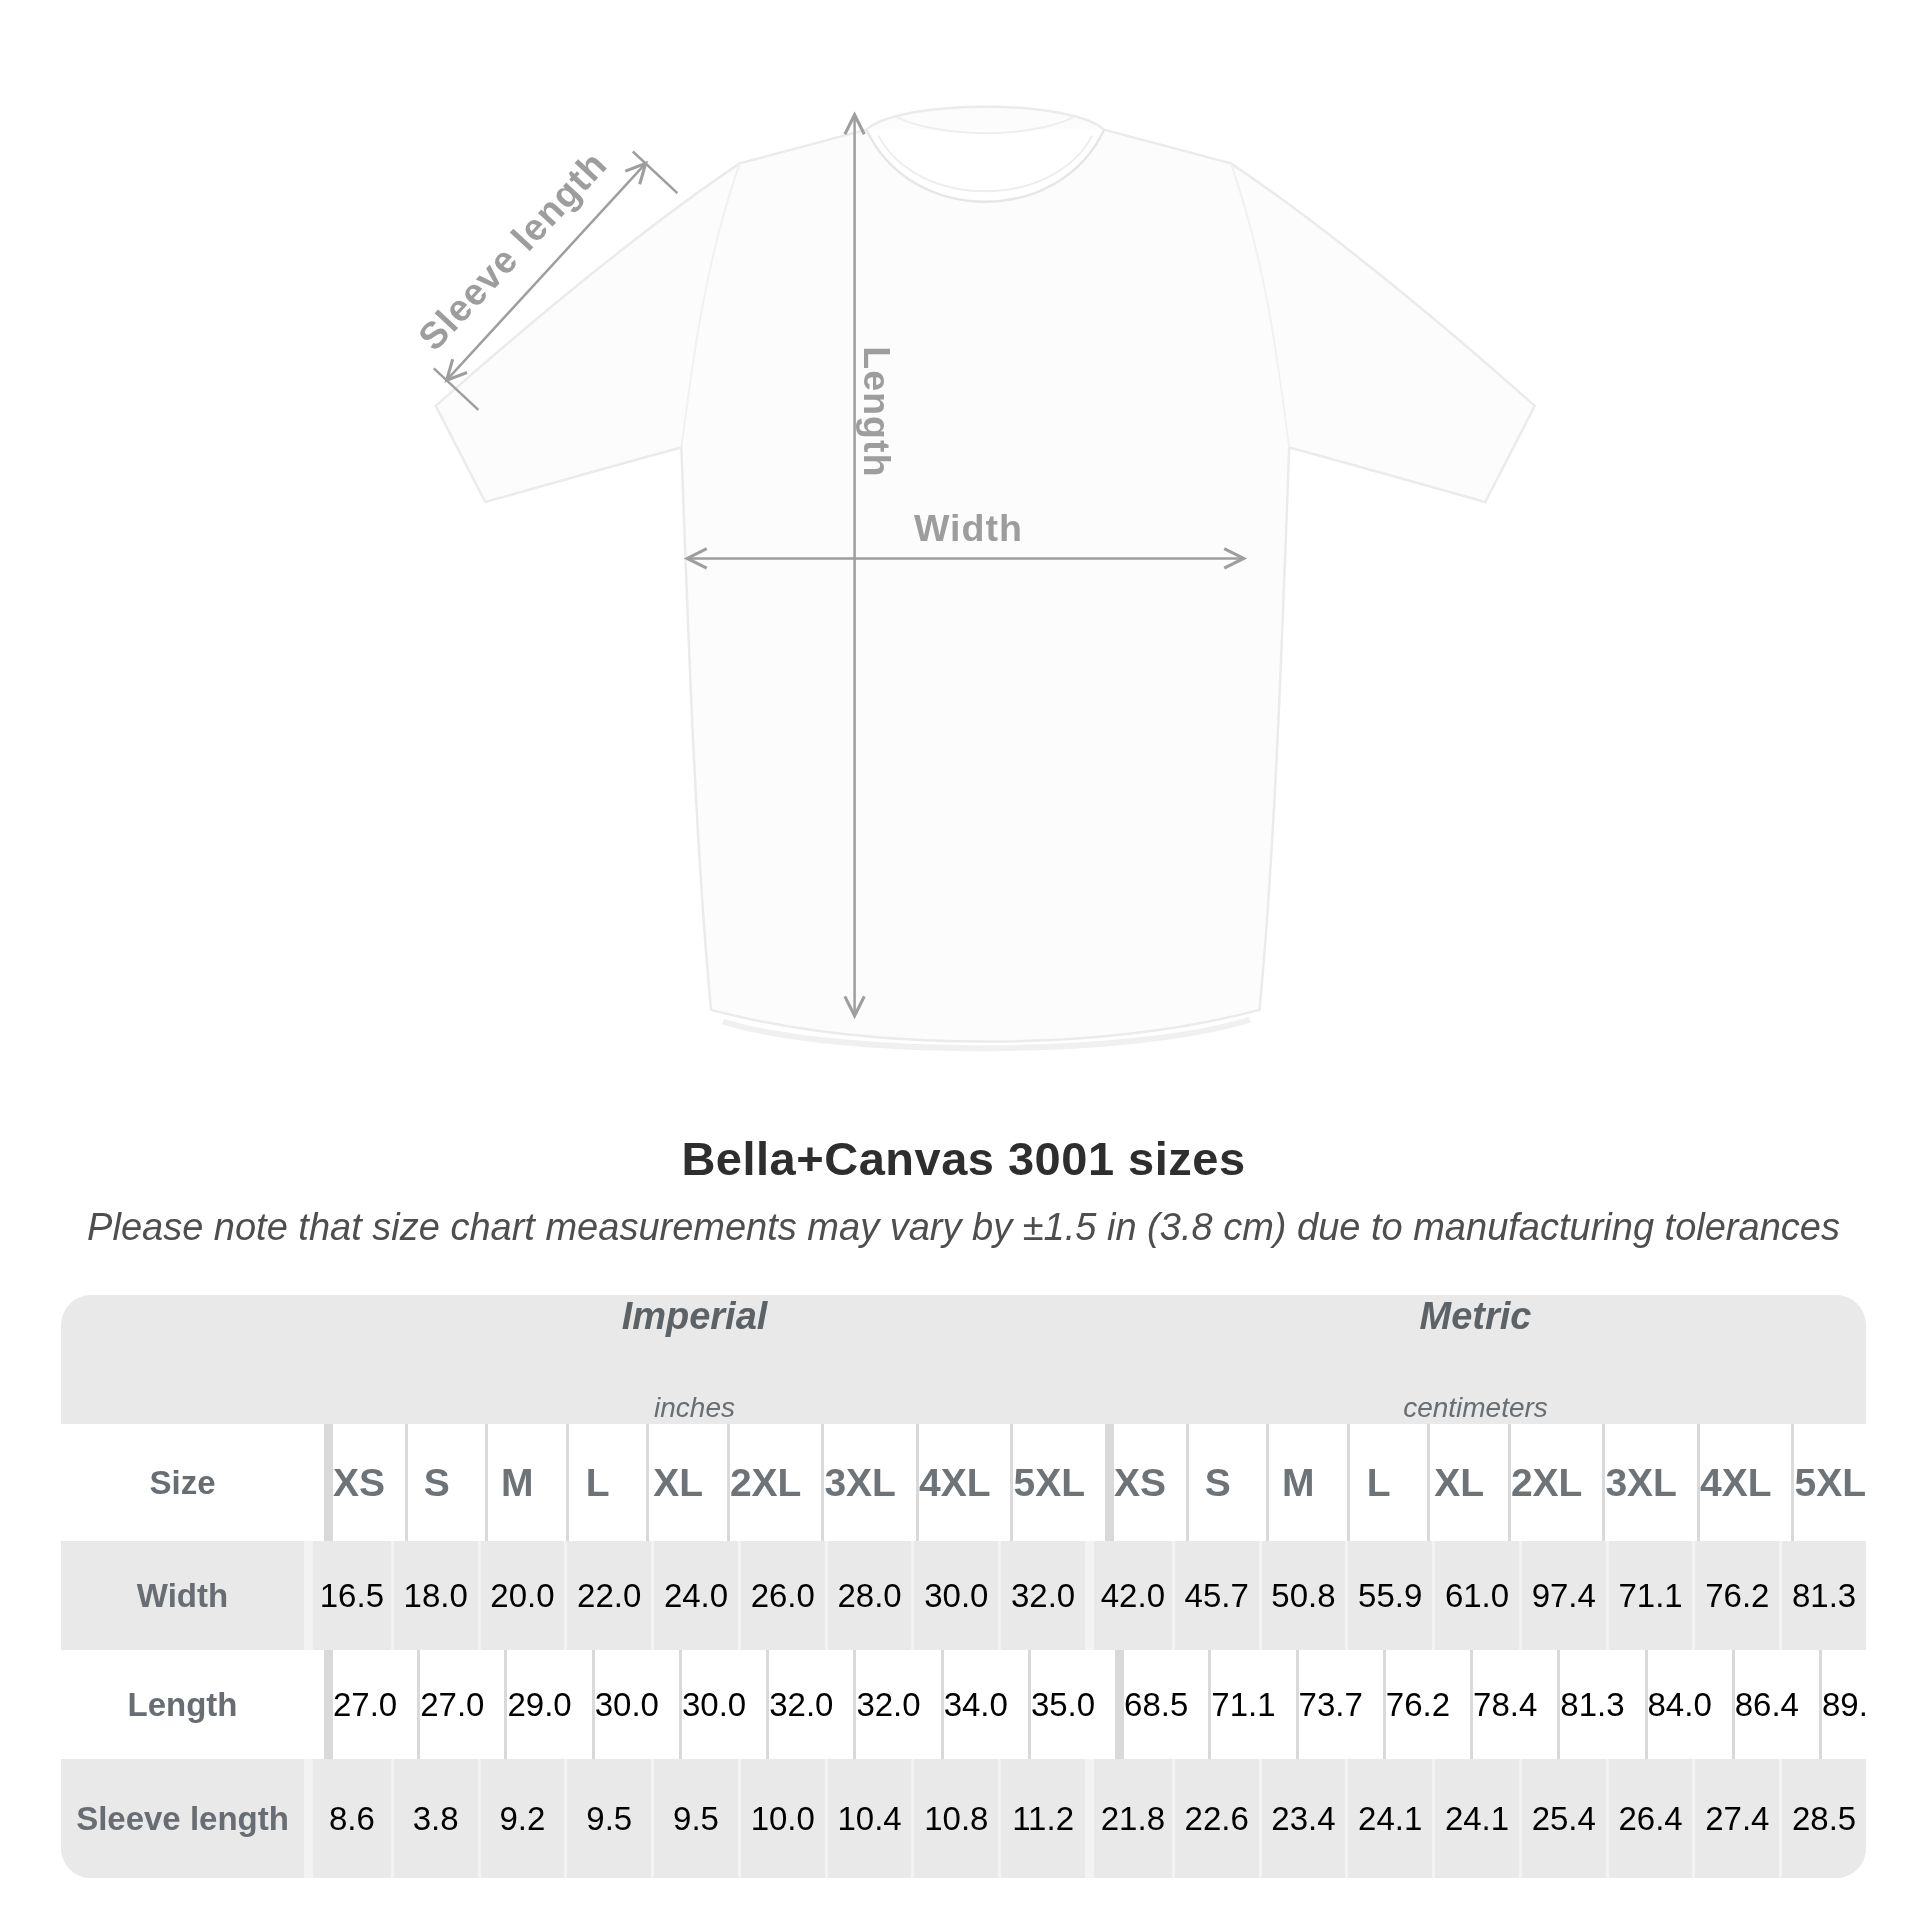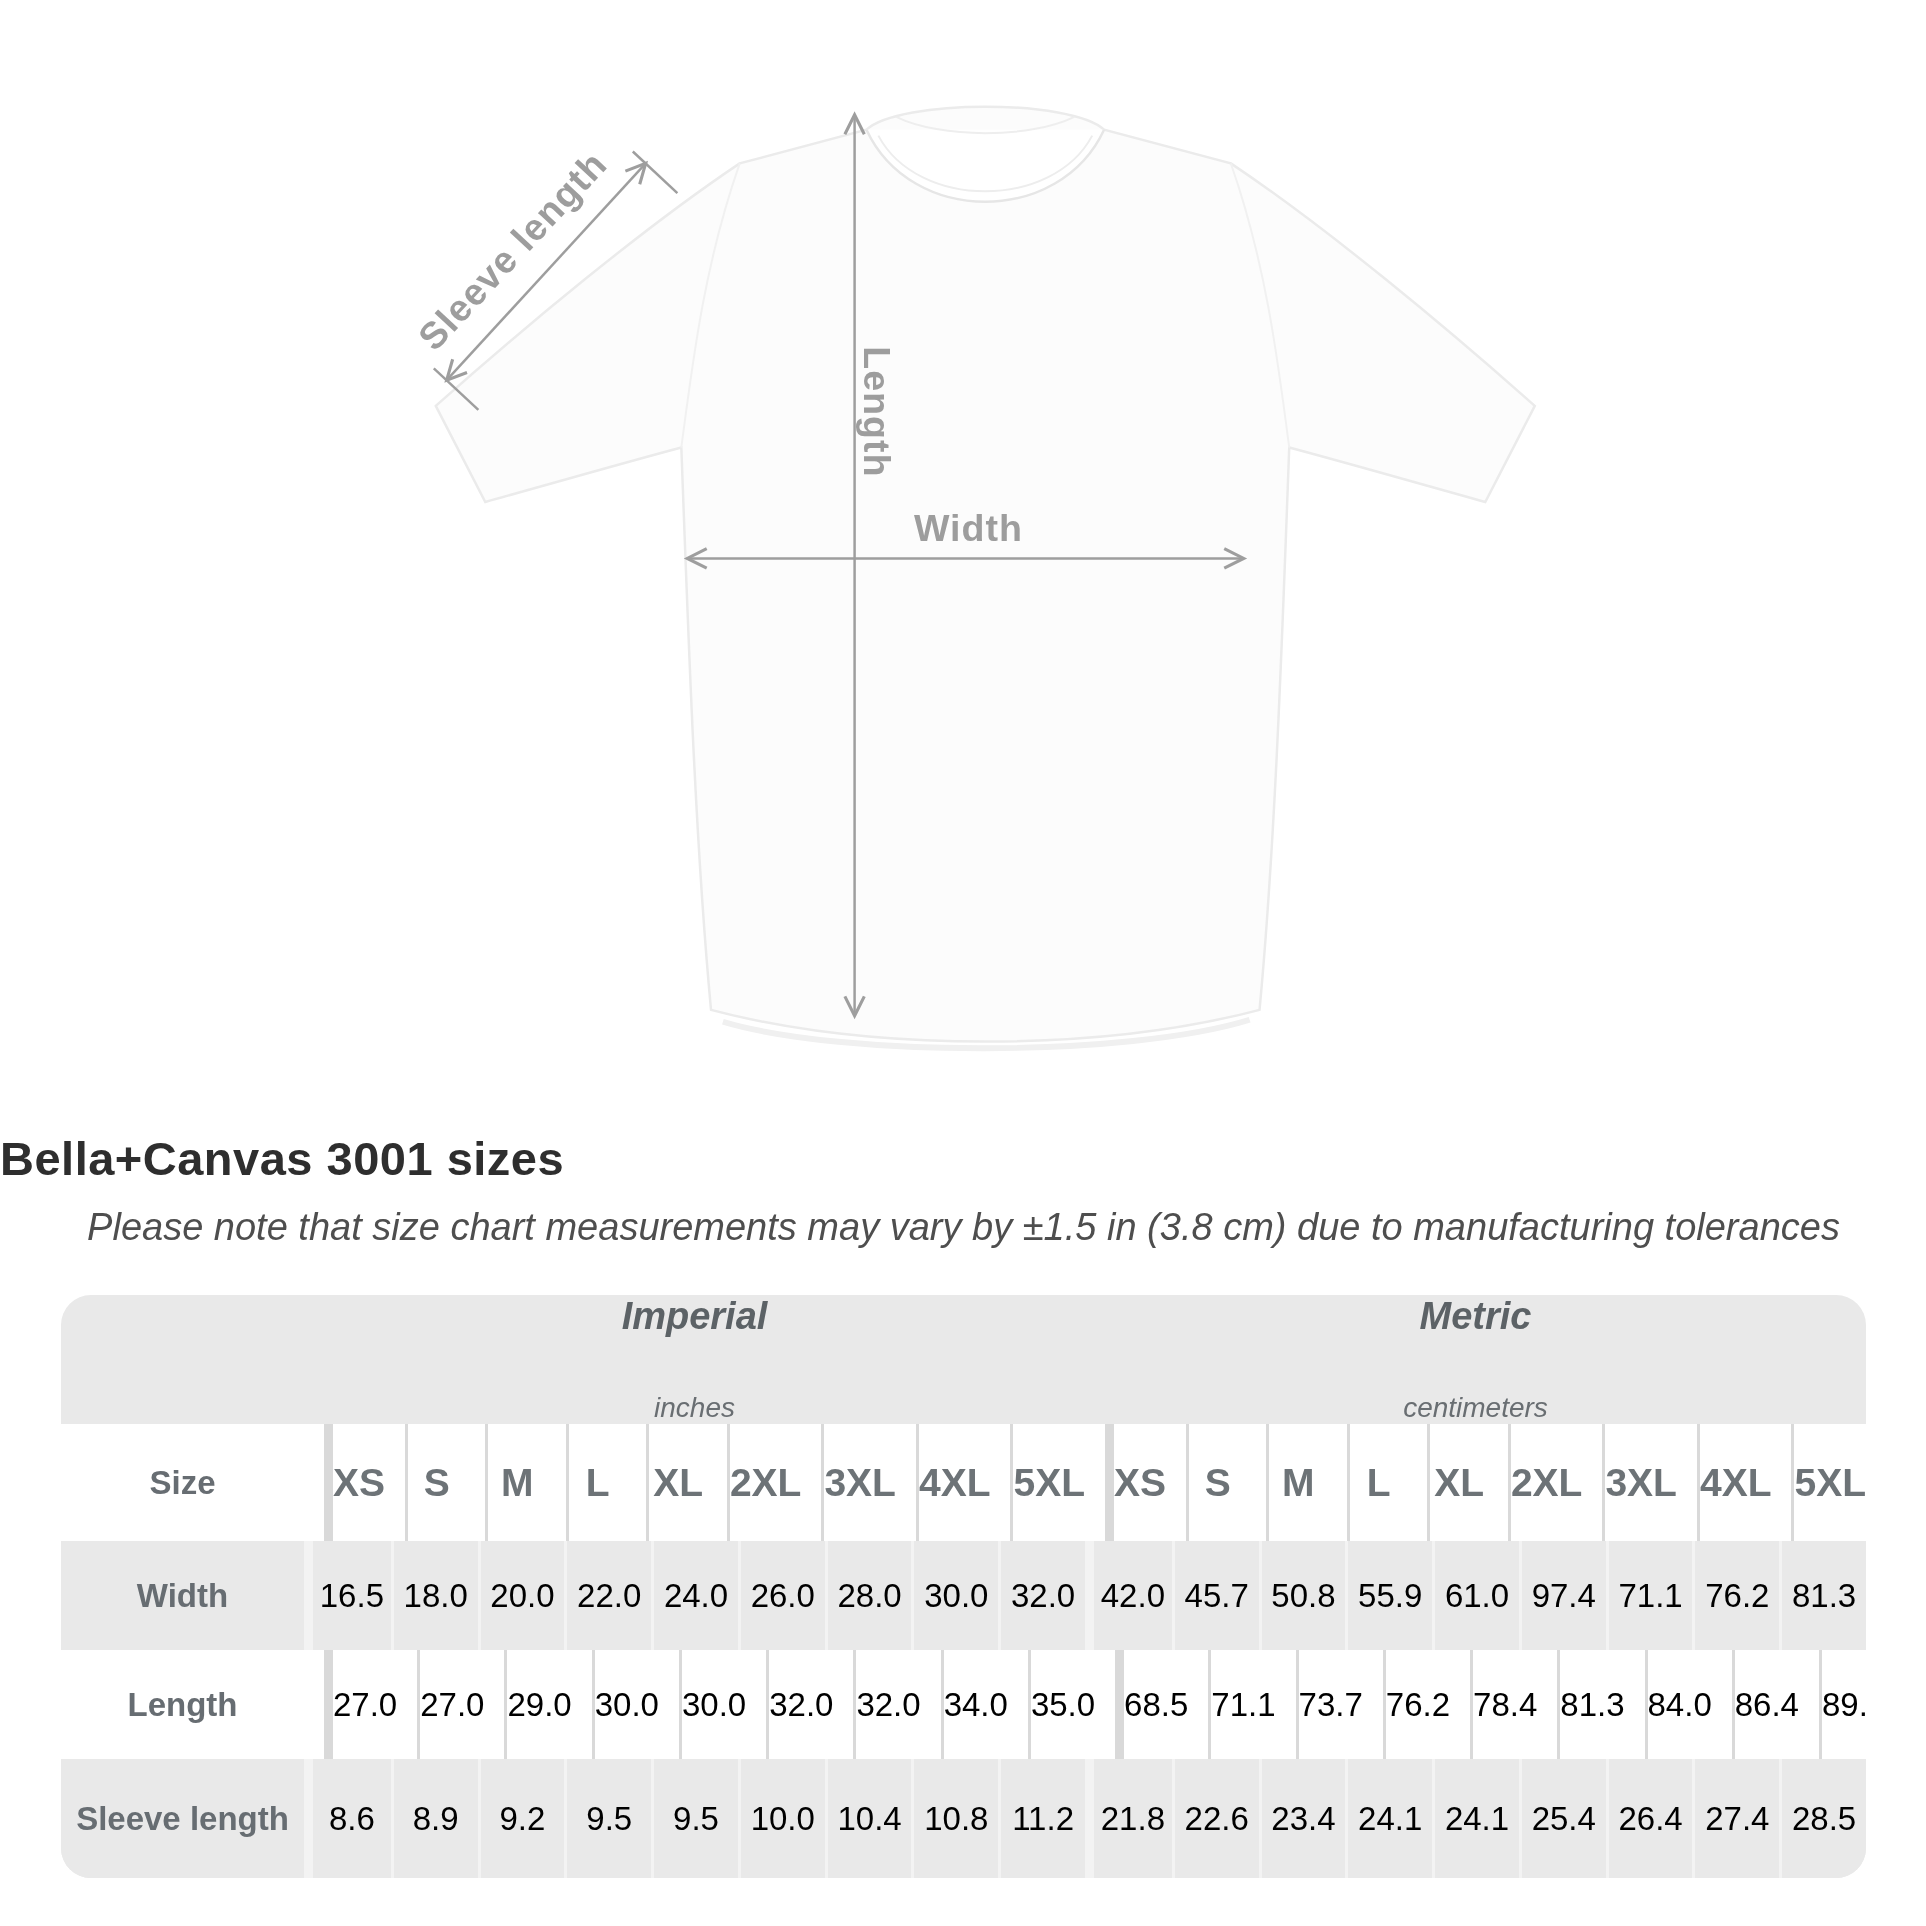--- a/index.html
+++ b/index.html
@@ -7,21 +7,21 @@
     width:1927px;height:1927px;background:#ffffff;
     font-family:"Liberation Sans","DejaVu Sans",sans-serif;
     overflow:hidden;position:relative;
   }
   
   .diagram-wrap{width:1927px;height:1097px;}
   .diagram-wrap svg{display:block;}
   .dim-label{font-weight:bold;font-size:38px;fill:#9d9d9d;letter-spacing:1px;}
   
   .page-title{
-    text-align:left;font-size:47px;font-weight:bold;color:#2e2e2e;
+    text-align:center;font-size:47px;font-weight:bold;color:#2e2e2e;
     margin:34px 0 0;letter-spacing:0.5px;
   }
   .page-subtitle{
     text-align:center;font-size:38px;font-style:italic;color:#4e4e4e;
     margin:20px 0 16px;
   }
   
   .size-table{
     margin:46px 61px 0;background:#e9e9e9;border-radius:30px;overflow:hidden;
   }
@@ -172,21 +172,21 @@
         <div class="cell value-cell">76.2</div>
         <div class="cell value-cell">78.4</div>
         <div class="cell value-cell">81.3</div>
         <div class="cell value-cell">84.0</div>
         <div class="cell value-cell">86.4</div>
         <div class="cell value-cell">89.0</div>
       </div>
       <div class="trow gray data-row">
         <div class="cell label-cell">Sleeve length</div>
         <div class="cell value-cell">8.6</div>
-        <div class="cell value-cell">8.9</div>
+        <div class="cell value-cell">3.8</div>
         <div class="cell value-cell">9.2</div>
         <div class="cell value-cell">9.5</div>
         <div class="cell value-cell">9.5</div>
         <div class="cell value-cell">10.0</div>
         <div class="cell value-cell">10.4</div>
         <div class="cell value-cell">10.8</div>
         <div class="cell value-cell">11.2</div>
         <div class="cell value-cell">21.8</div>
         <div class="cell value-cell">22.6</div>
         <div class="cell value-cell">23.4</div>

